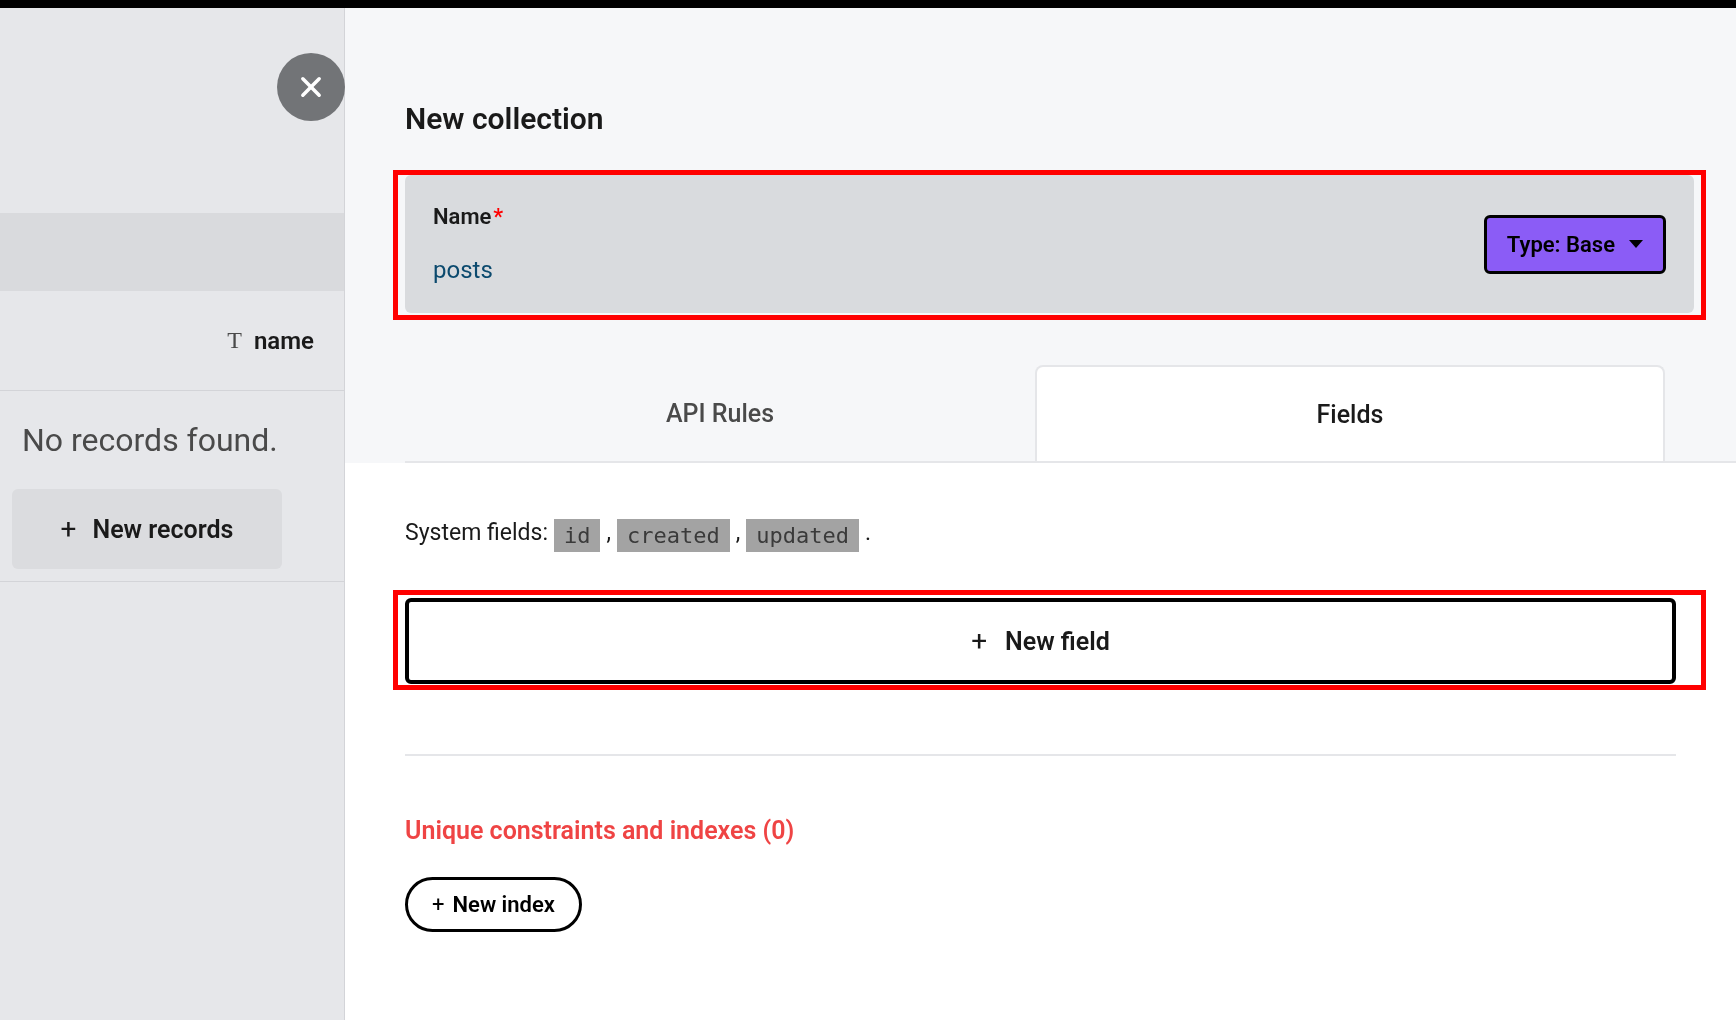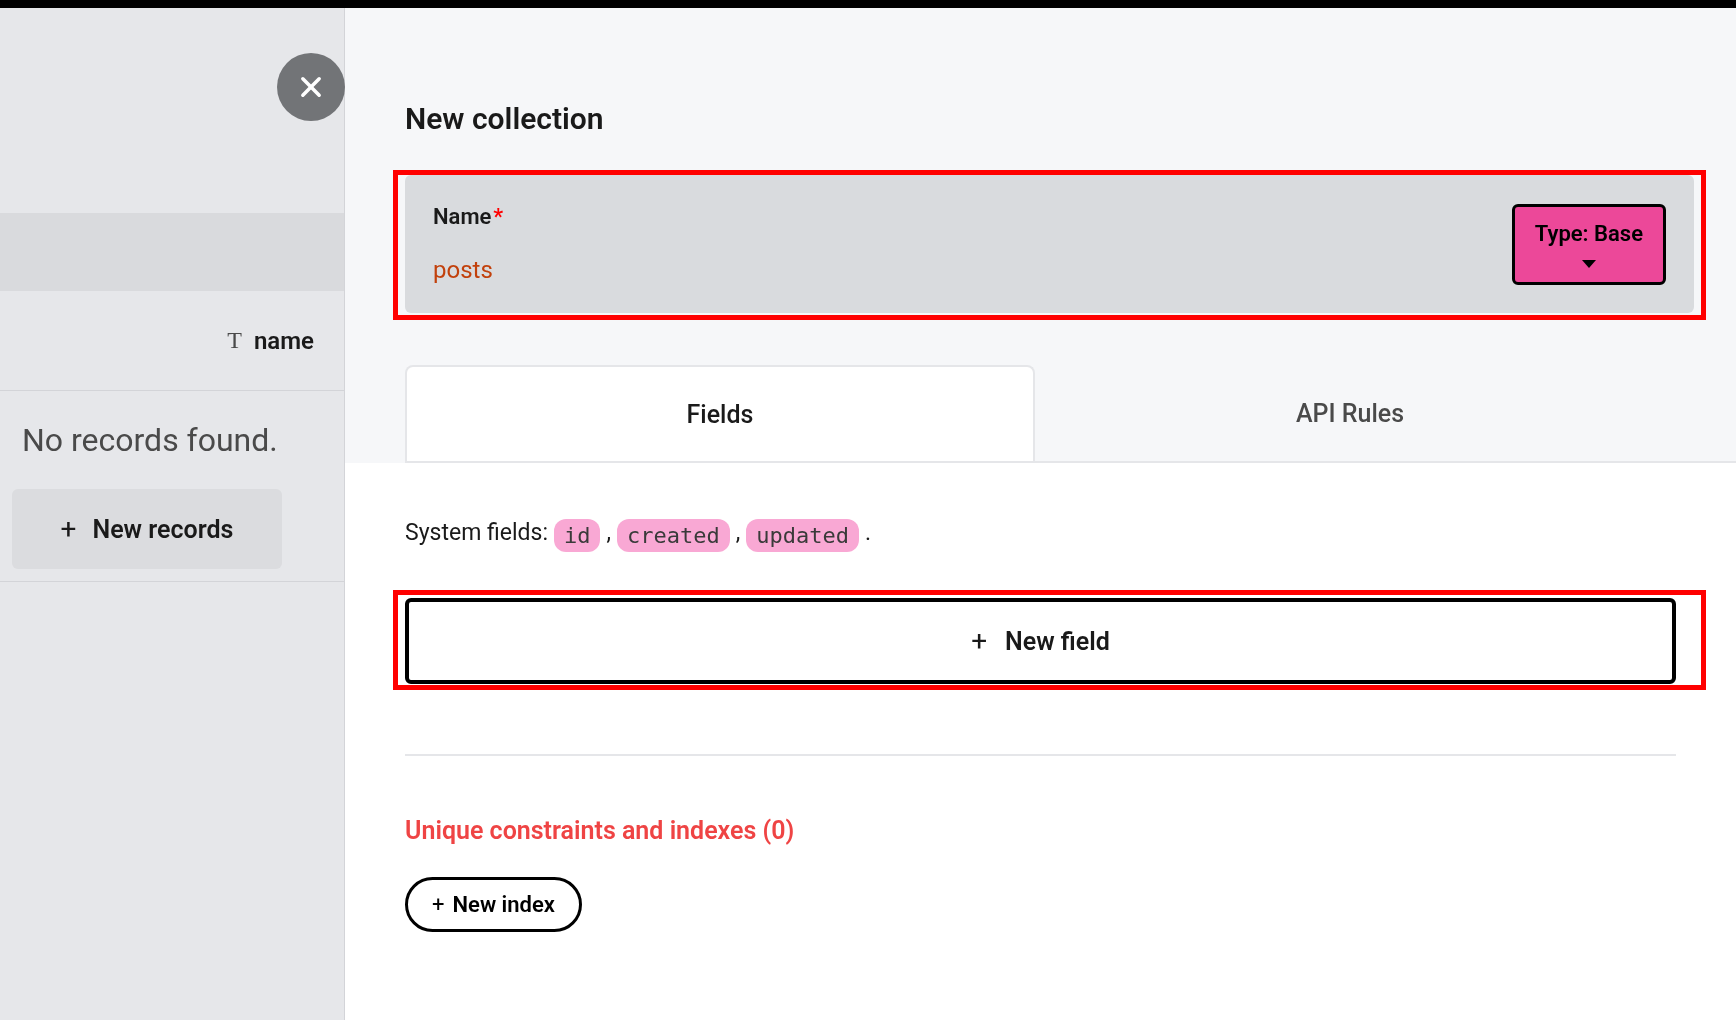--- a/index.html
+++ b/index.html
@@ -151,34 +151,33 @@
       font-size: 22px;
       font-weight: 600;
       color: #1a1a1a;
     }
     .name-label .asterisk {
       color: #ff0000;
       margin-left: 2px;
     }
     .name-value {
       font-size: 24px;
-      color: #c2410c;
+      color: #0c4a6e;
     }
     .type-select {
-      background: #ec4899;
+      background: #8b5cf6;
       border: 3px solid #000;
       border-radius: 6px;
       padding: 14px 20px;
       display: flex;
       align-items: center;
       gap: 14px;
       font-size: 22px;
       font-weight: 600;
       cursor: pointer;
-      flex-direction: column;
     }
     .caret-down {
       width: 0;
       height: 0;
       border-left: 7px solid transparent;
       border-right: 7px solid transparent;
       border-top: 8px solid #000;
     }
     
     .tabs {
@@ -221,22 +220,22 @@
     }
     .system-fields-row {
       font-size: 23px;
       color: #1a1a1a;
       display: flex;
       align-items: flex-start;
       gap: 6px;
       flex-wrap: wrap;
     }
     .code-pill {
-      background: #f9a8d4;
-      border-radius: 12px;
+      background: #a3a3a3;
+      border-radius: 0;
       padding: 4px 10px;
       font-family: ui-monospace, SFMono-Regular, Menlo, Monaco, Consolas, monospace;
       font-size: 22px;
       color: #3a3a3a;
     }
     
     .new-field-highlight {
       position: absolute;
       top: 582px;
       left: 48px;
@@ -332,22 +331,22 @@
         </div>
         <div class="name-value">posts</div>
       </div>
       <div class="type-select">
         <span>Type: Base</span>
         <span class="caret-down"></span>
       </div>
     </div>
 
     <div class="tabs">
+      <div class="tab">API Rules</div>
       <div class="tab active">Fields</div>
-      <div class="tab">API Rules</div>
     </div>
 
     <div class="new-field-highlight"></div>
 
     <div class="tab-content">
       <div class="system-fields-row">
         <span>System fields:</span>
         <span class="code-pill">id</span>
         <span>,</span>
         <span class="code-pill">created</span>

